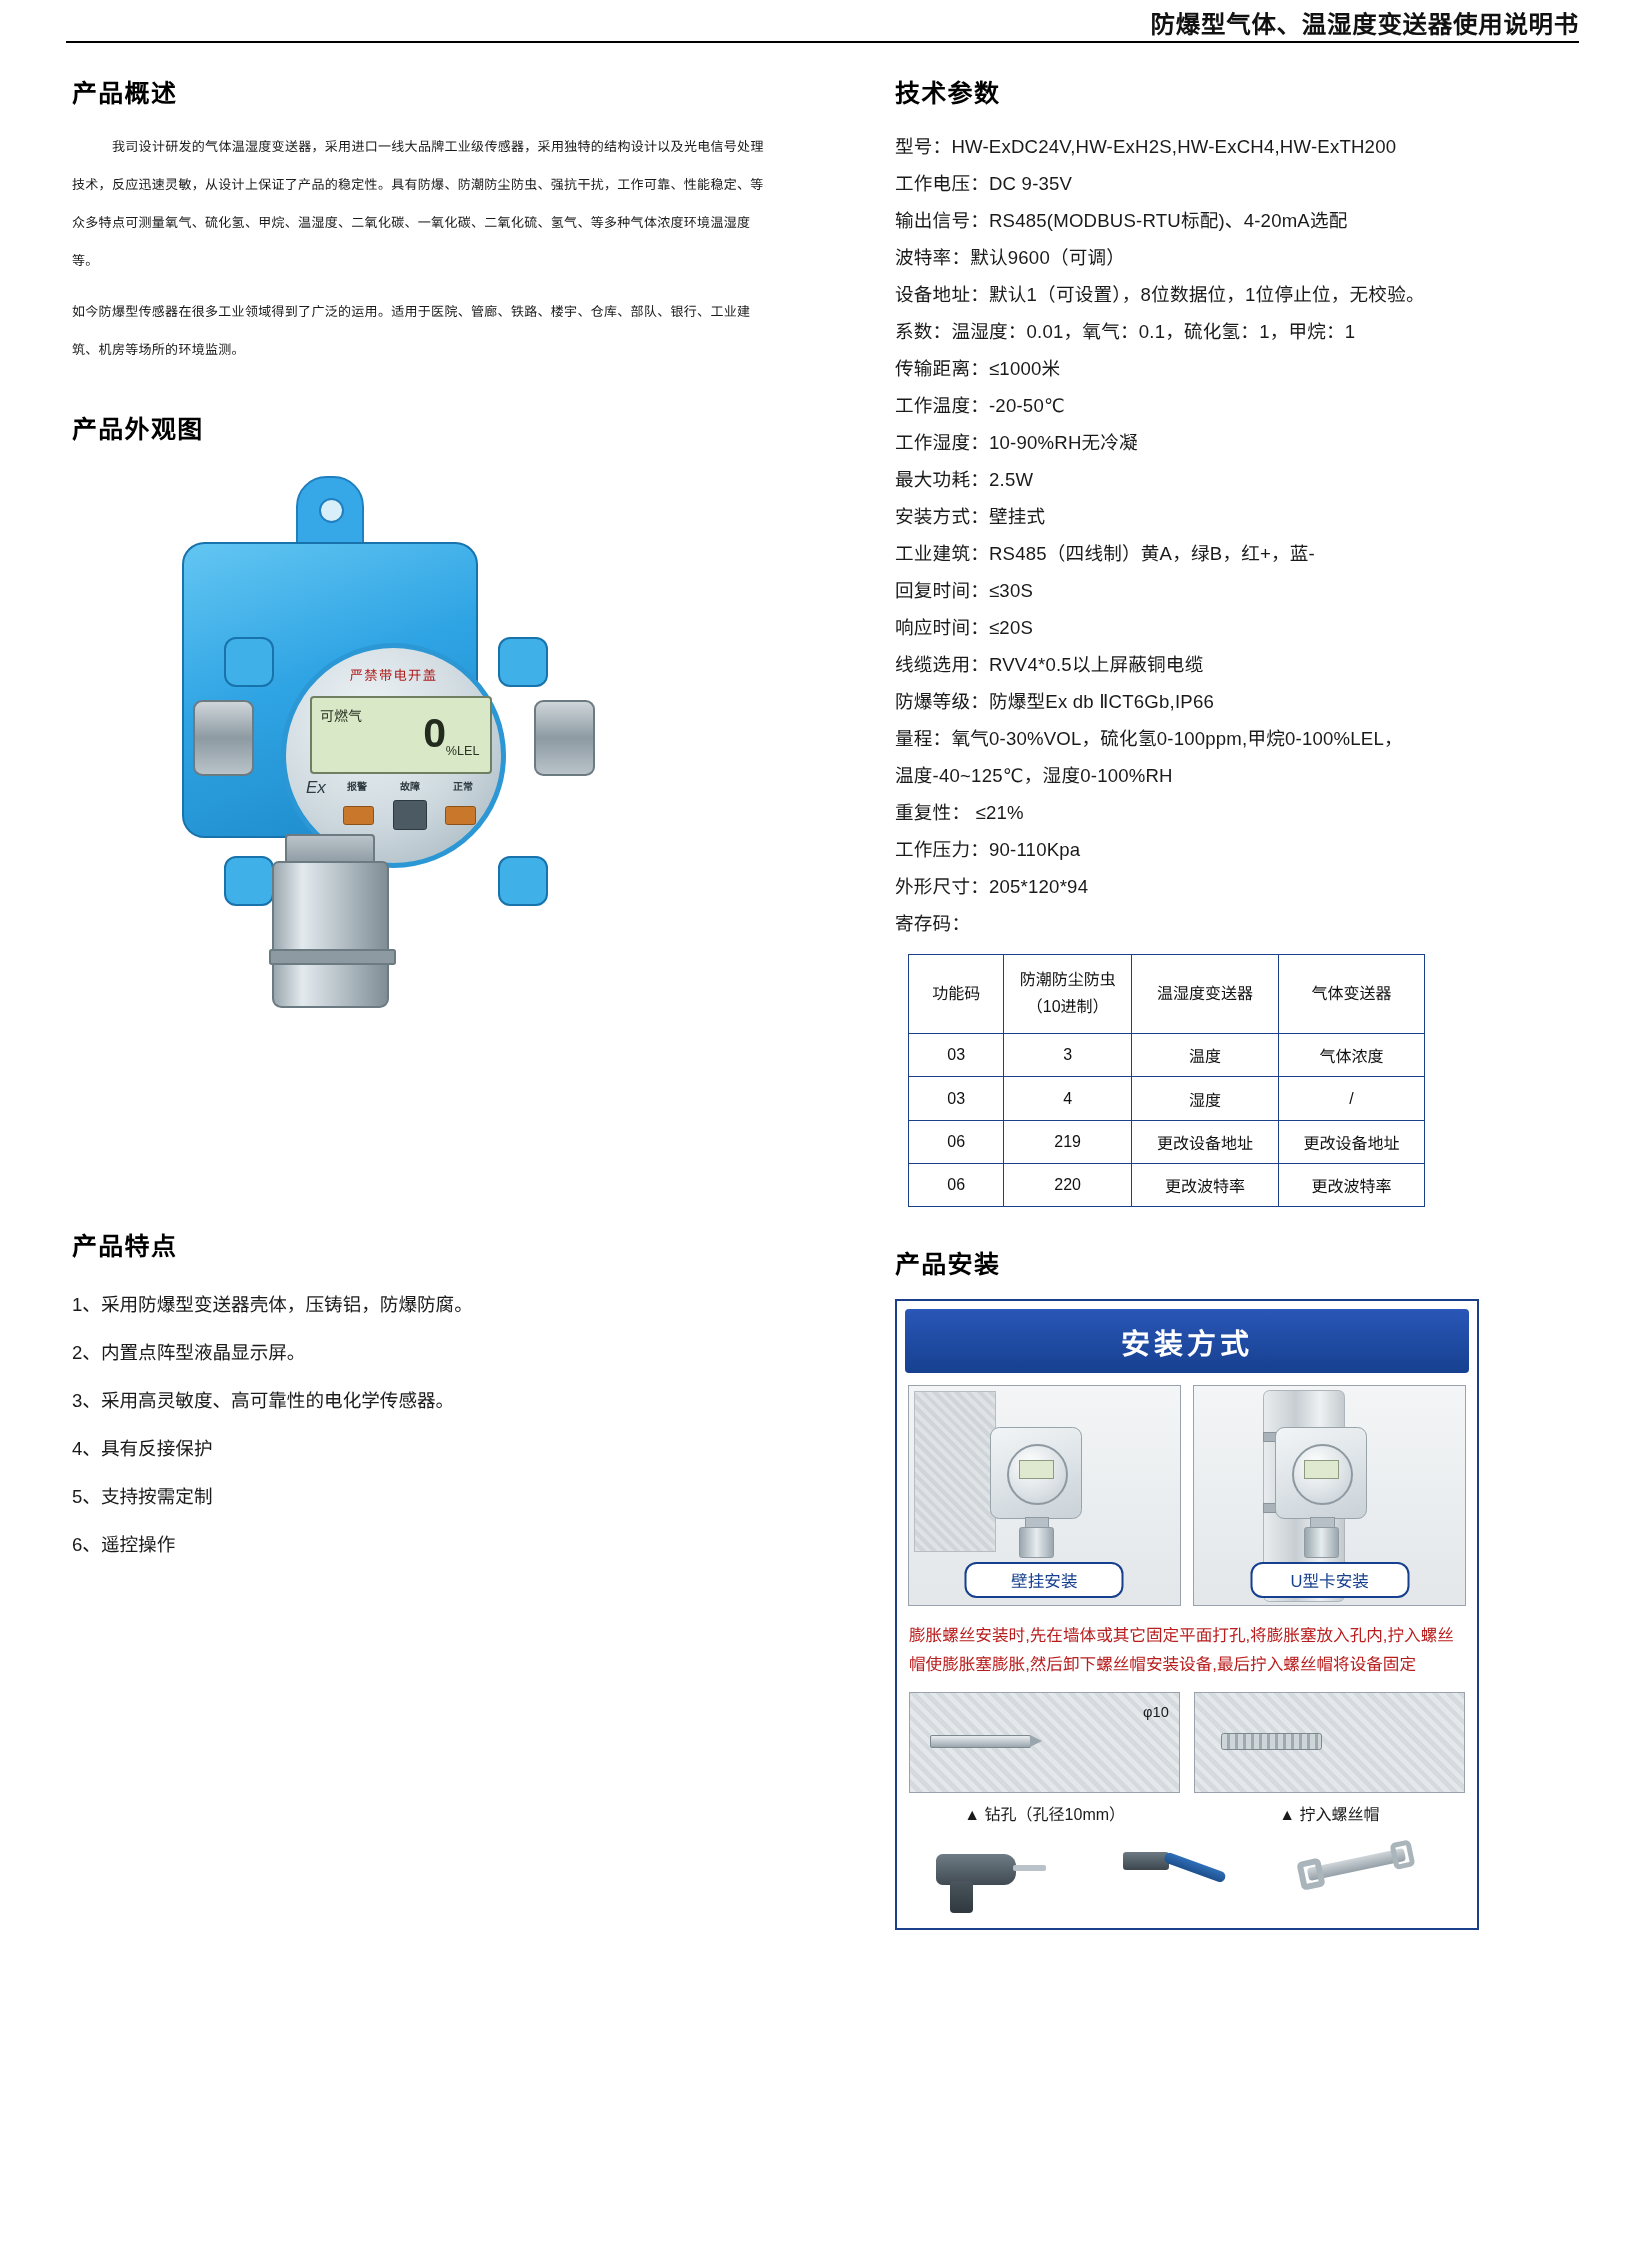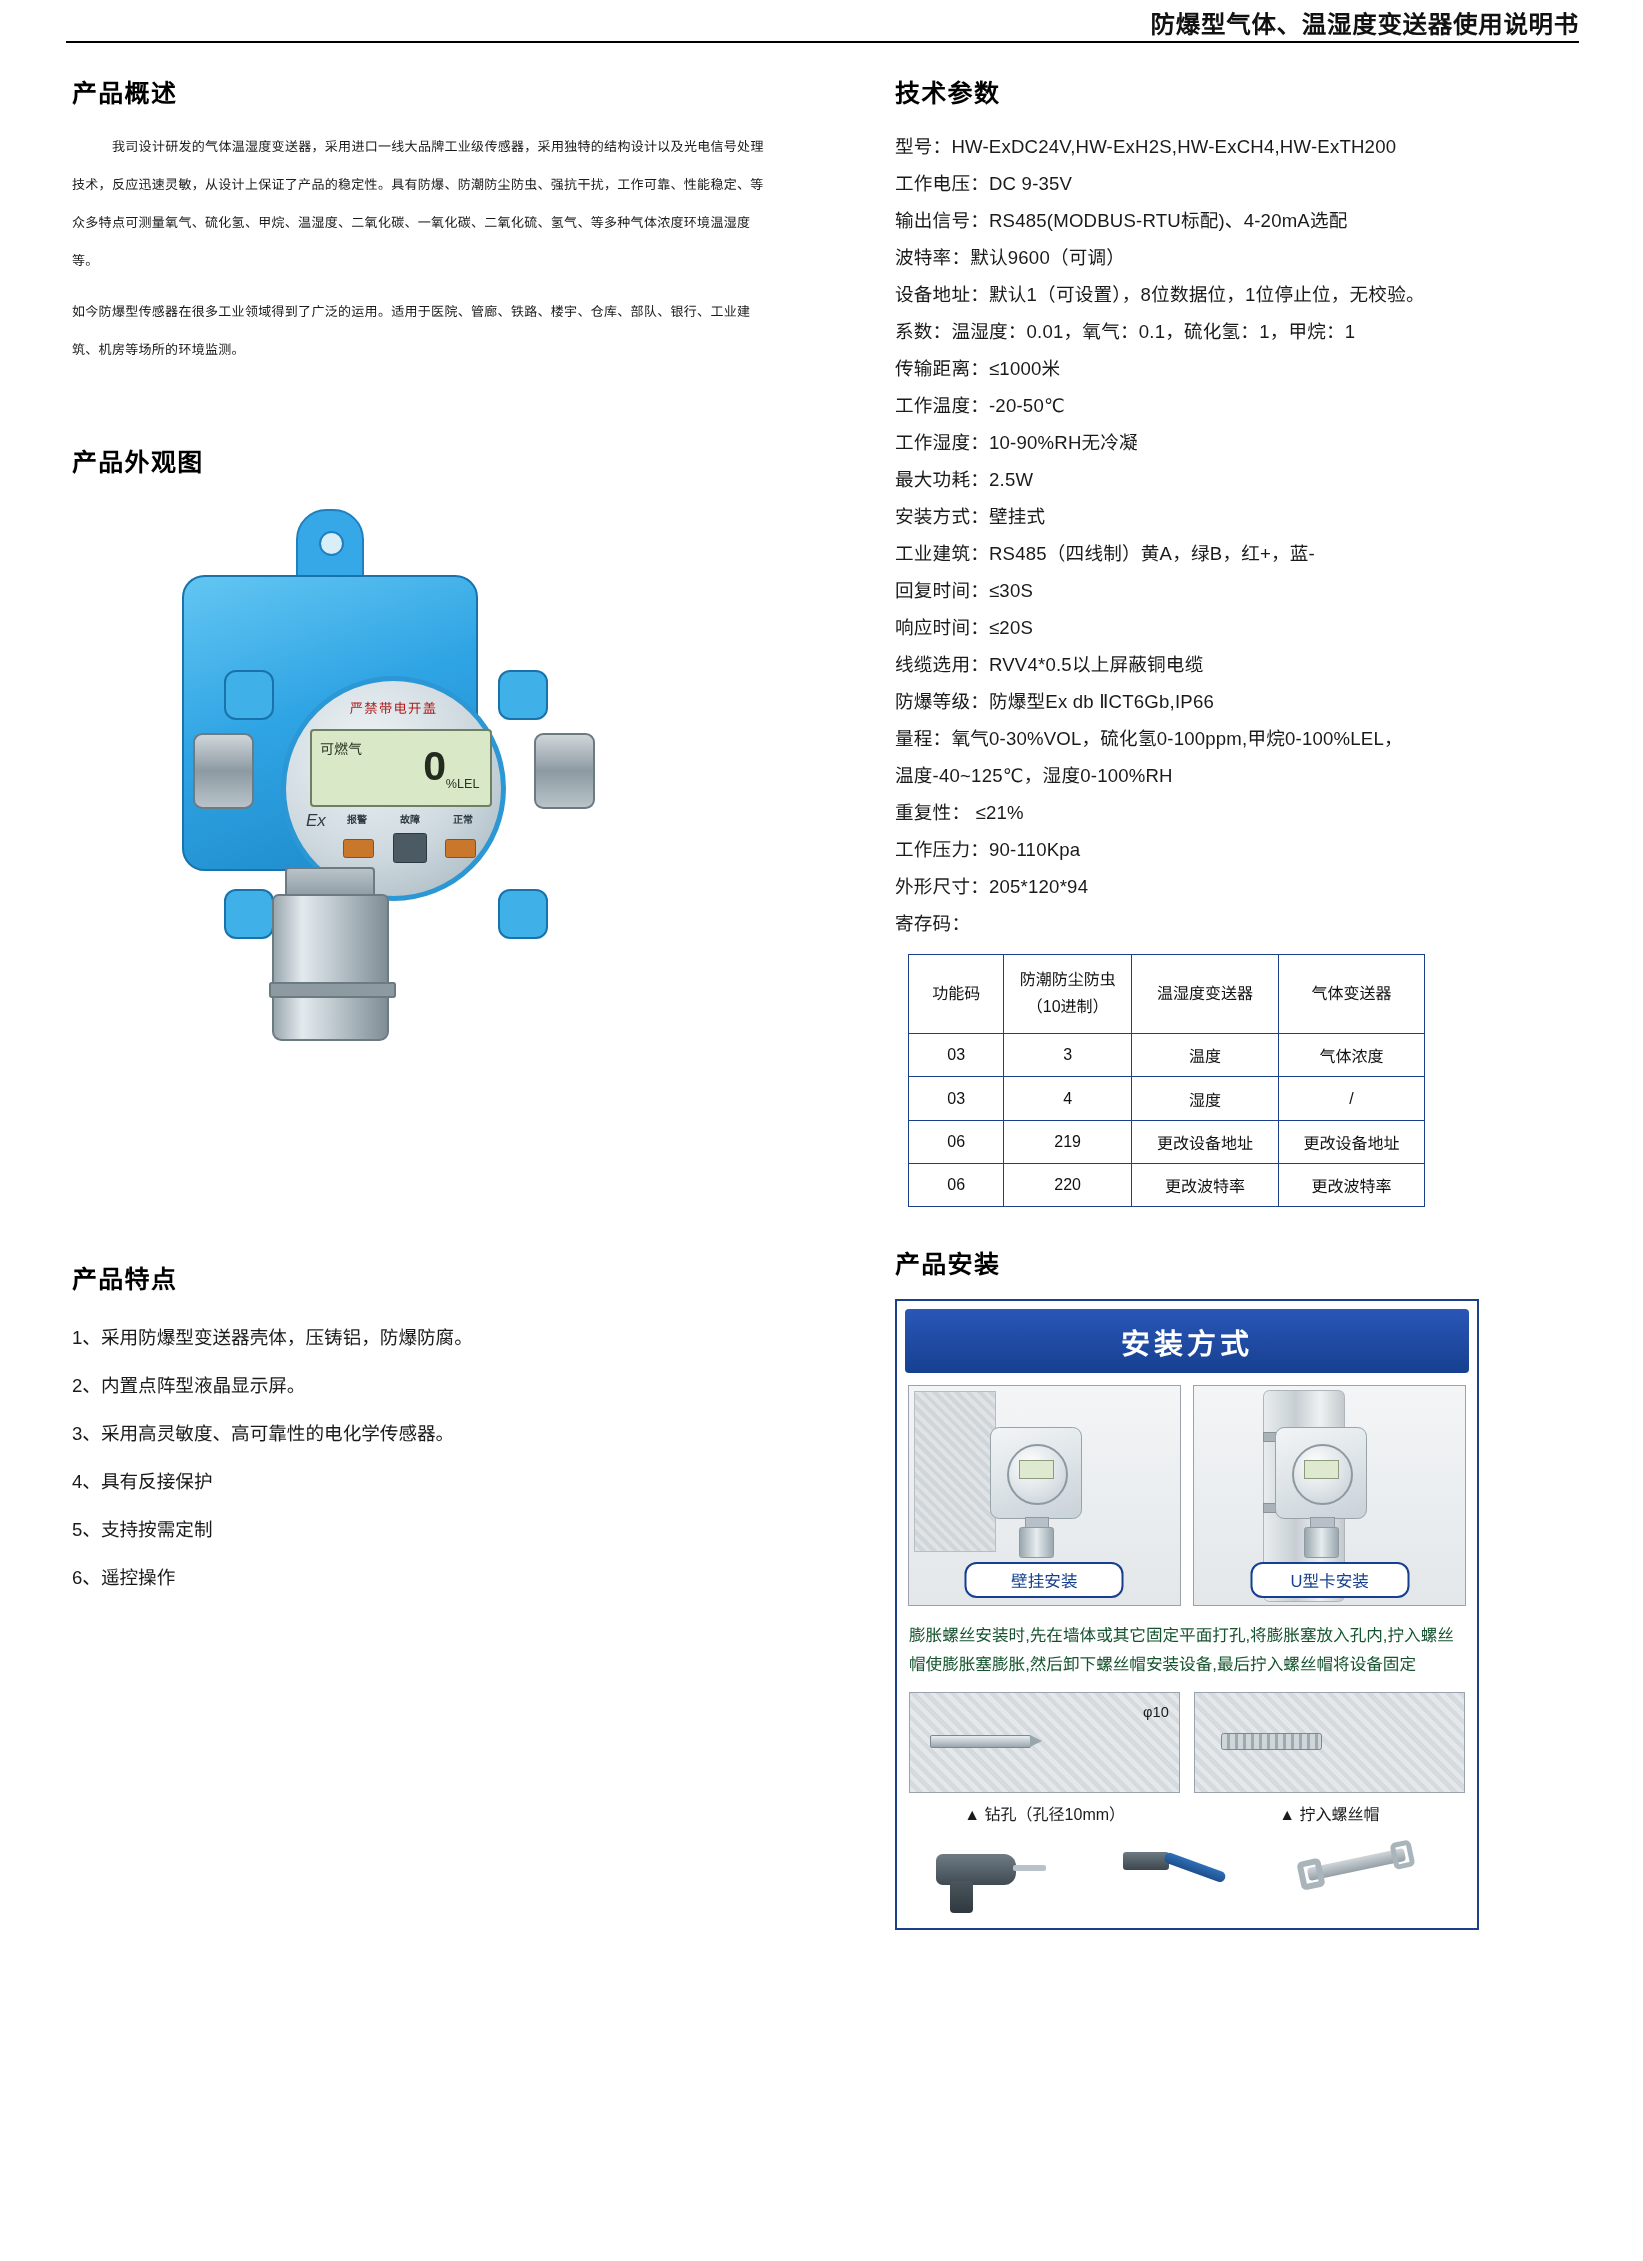--- a/index.html
+++ b/index.html
@@ -464,21 +464,21 @@
     border-radius: 12px;
     color: #16408f;
     font-size: 16.6px;
     padding: 4px 8px;
     white-space: nowrap;
   }
   .install-note {
     margin: 14.6px 12px 0 12px;
     font-size: 16.6px;
     line-height: 29px;
-    color: #14532d;
+    color: #b91c1c;
   }
   .steps {
     display: flex;
     gap: 13.3px;
     margin: 13.3px 12px 0 12px;
   }
   .step {
     flex: 1;
     text-align: center;
   }
@@ -640,21 +640,21 @@
     <div class="header-title">防爆型气体、温湿度变送器使用说明书</div>
     <div class="header-rule"></div>
   </div>
 
   <div class="col-left">
 
     <h2 class="sec-title">产品概述</h2>
     <p class="para indent">我司设计研发的气体温湿度变送器，采用进口一线大品牌工业级传感器，采用独特的结构设计以及光电信号处理技术，反应迅速灵敏，从设计上保证了产品的稳定性。具有防爆、防潮防尘防虫、强抗干扰，工作可靠、性能稳定、等众多特点可测量氧气、硫化氢、甲烷、温湿度、二氧化碳、一氧化碳、二氧化硫、氢气、等多种气体浓度环境温湿度等。</p>
     <p class="para">如今防爆型传感器在很多工业领域得到了广泛的运用。适用于医院、管廊、铁路、楼宇、仓库、部队、银行、工业建筑、机房等场所的环境监测。</p>
 
-    <h2 class="sec-title" style="margin-top:73px;">产品外观图</h2>
+    <h2 class="sec-title" style="margin-top:40px;">产品外观图</h2>
 
     <div class="device-wrap">
       <div class="device">
         <div class="dev-hook"></div>
         <div class="dev-body">
           <div class="dev-ear ear-tl"></div>
           <div class="dev-ear ear-tr"></div>
           <div class="dev-ear ear-bl"></div>
           <div class="dev-ear ear-br"></div>
           <div class="dev-port port-l"></div>

